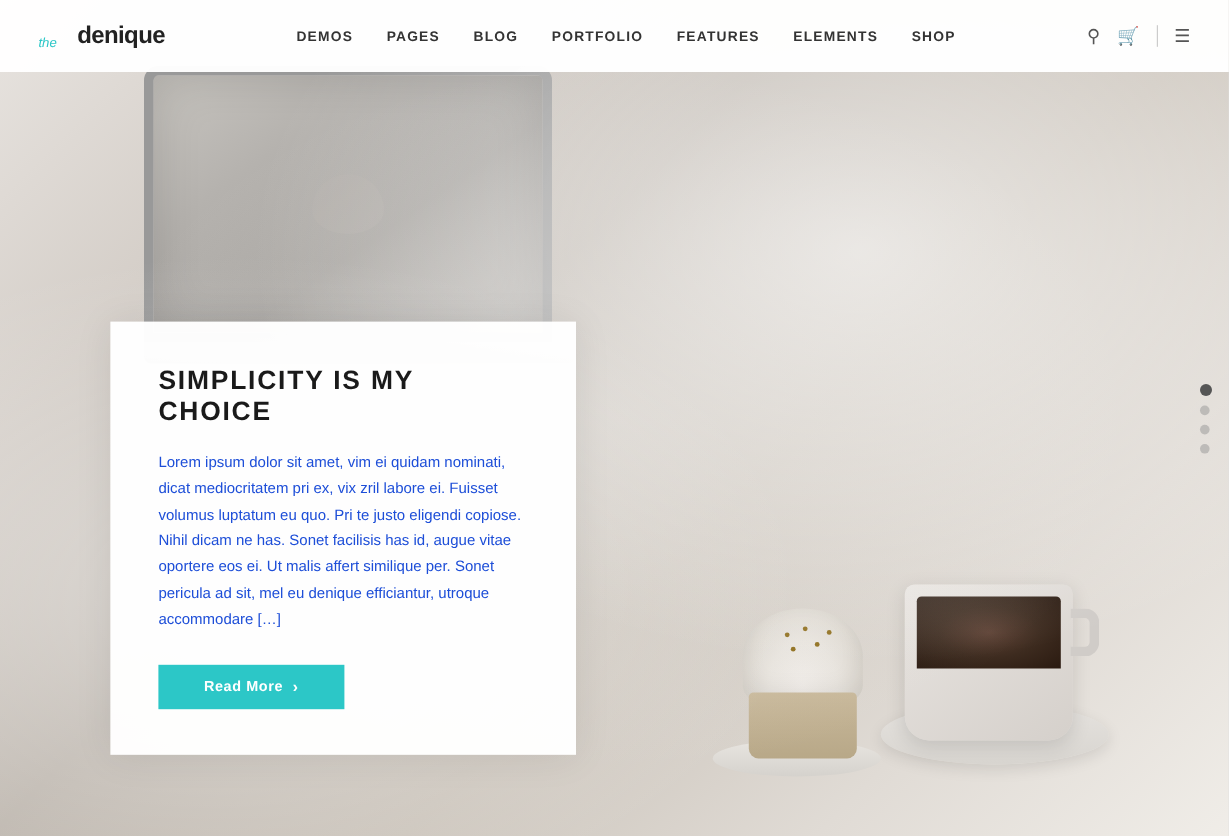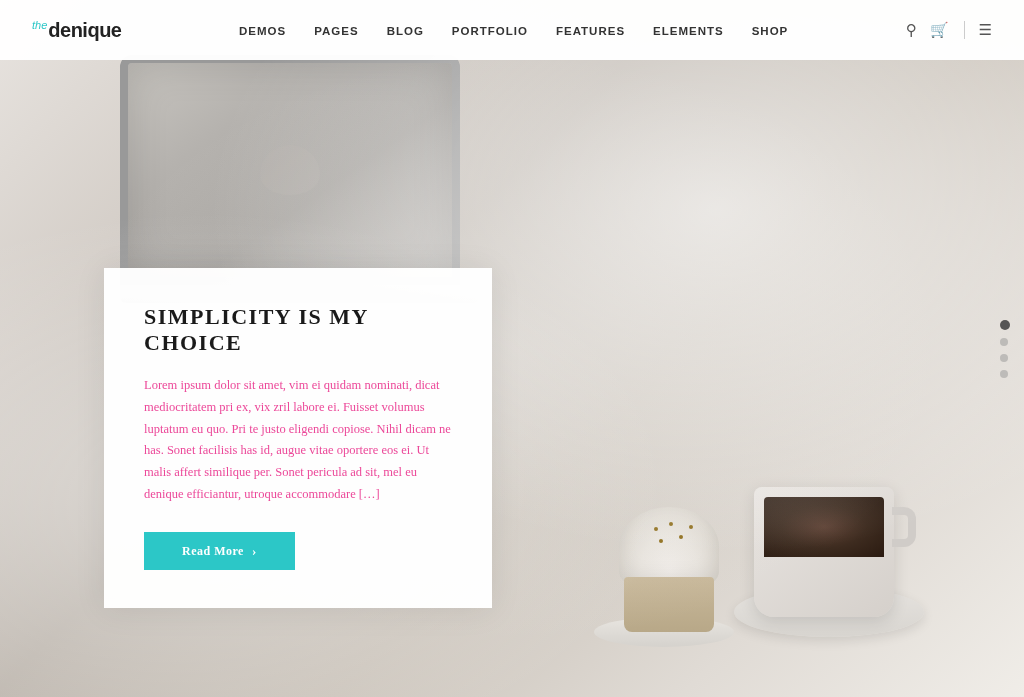--- a/index.html
+++ b/index.html
@@ -20,22 +20,22 @@
       display: flex;
       align-items: center;
       justify-content: space-between;
       padding: 0 32px;
       z-index: 10;
       background: rgba(255,255,255,0.97);
     }
 
     .logo {
       display: flex;
-      align-items: flex-start;
-      gap: 0;
+      align-items: flex-end;
+      gap: 16px;
       font-size: 20px;
       font-weight: 700;
       color: #222;
       letter-spacing: -0.5px;
     }
     .logo-the {
       font-size: 11px;
       font-weight: 400;
       color: #2cc7c7;
       letter-spacing: 0;
@@ -258,42 +258,41 @@
     .dot.active {
       background: #555;
       width: 10px;
       height: 10px;
     }
 
     
     .hero-card {
       position: absolute;
       top: 268px;
-      left: 104px;
+      left: 92px;
       width: 388px;
       background: rgba(255,255,255,0.97);
       padding: 36px 40px 38px;
       box-shadow: 0 2px 30px rgba(0,0,0,0.08);
       z-index: 5;
-      font-family: Liberation Serif, serif;
     }
 
     .card-title {
       font-size: 22px;
       font-weight: 800;
       color: #1a1a1a;
       letter-spacing: 1.5px;
       text-transform: uppercase;
       margin-bottom: 18px;
       line-height: 1.2;
     }
 
     .card-body {
       font-size: 12.5px;
-      color: #ec4899;
+      color: #1d4ed8;
       line-height: 1.75;
       margin-bottom: 26px;
     }
 
     .read-more-btn {
       display: inline-flex;
       align-items: center;
       gap: 8px;
       background: #2cc7c7;
       color: #fff;

